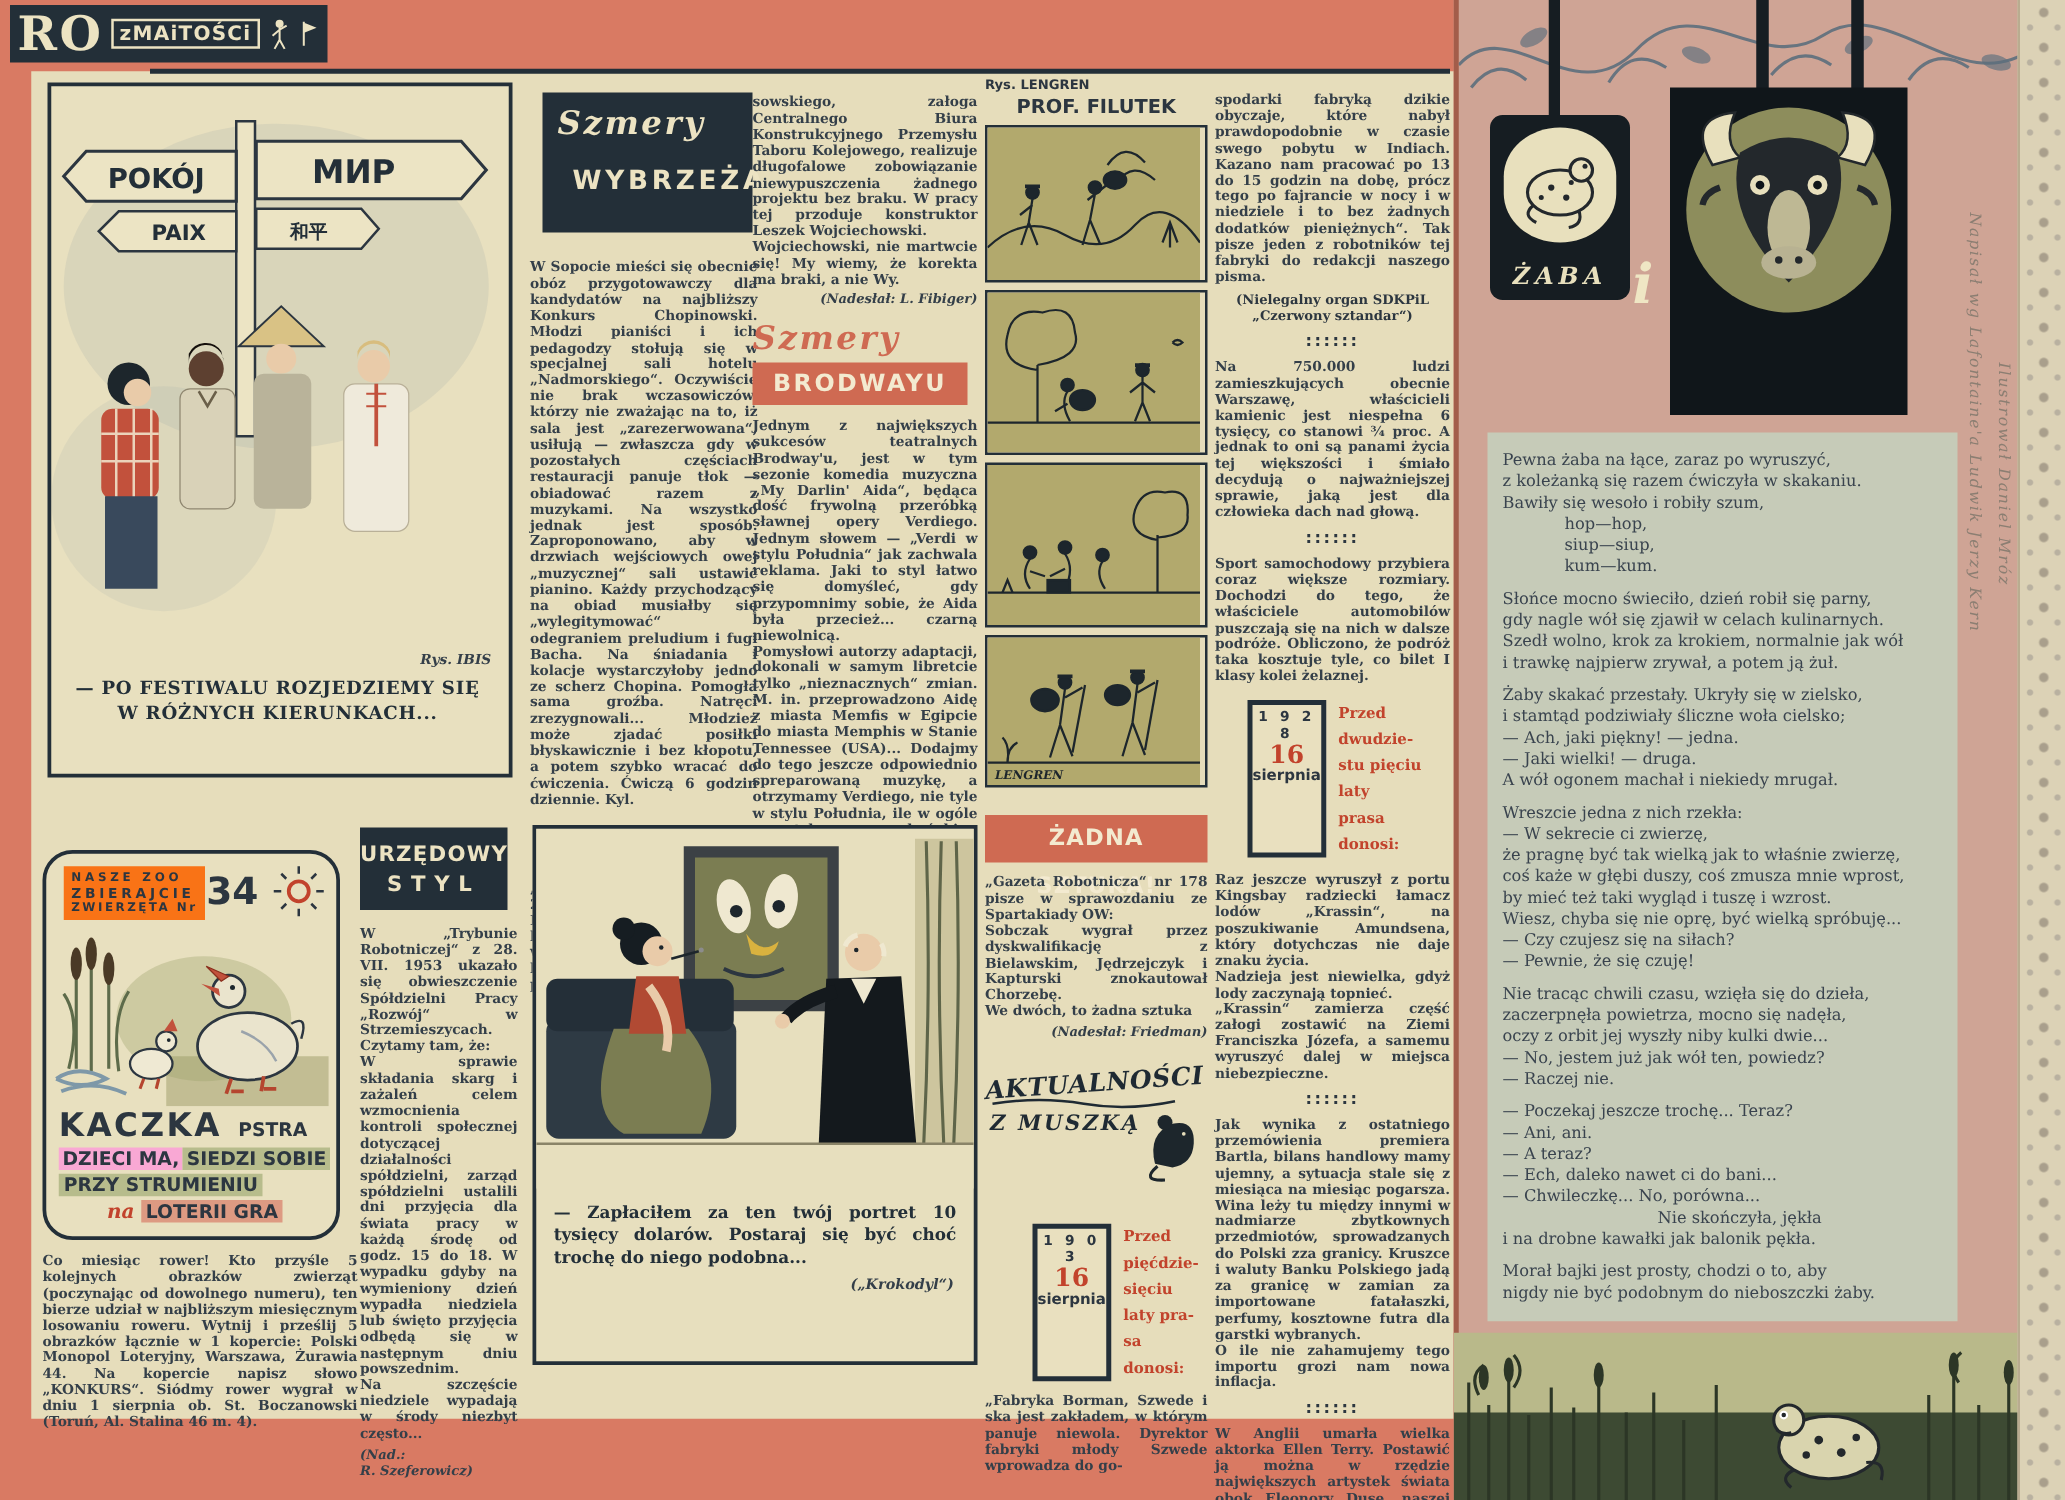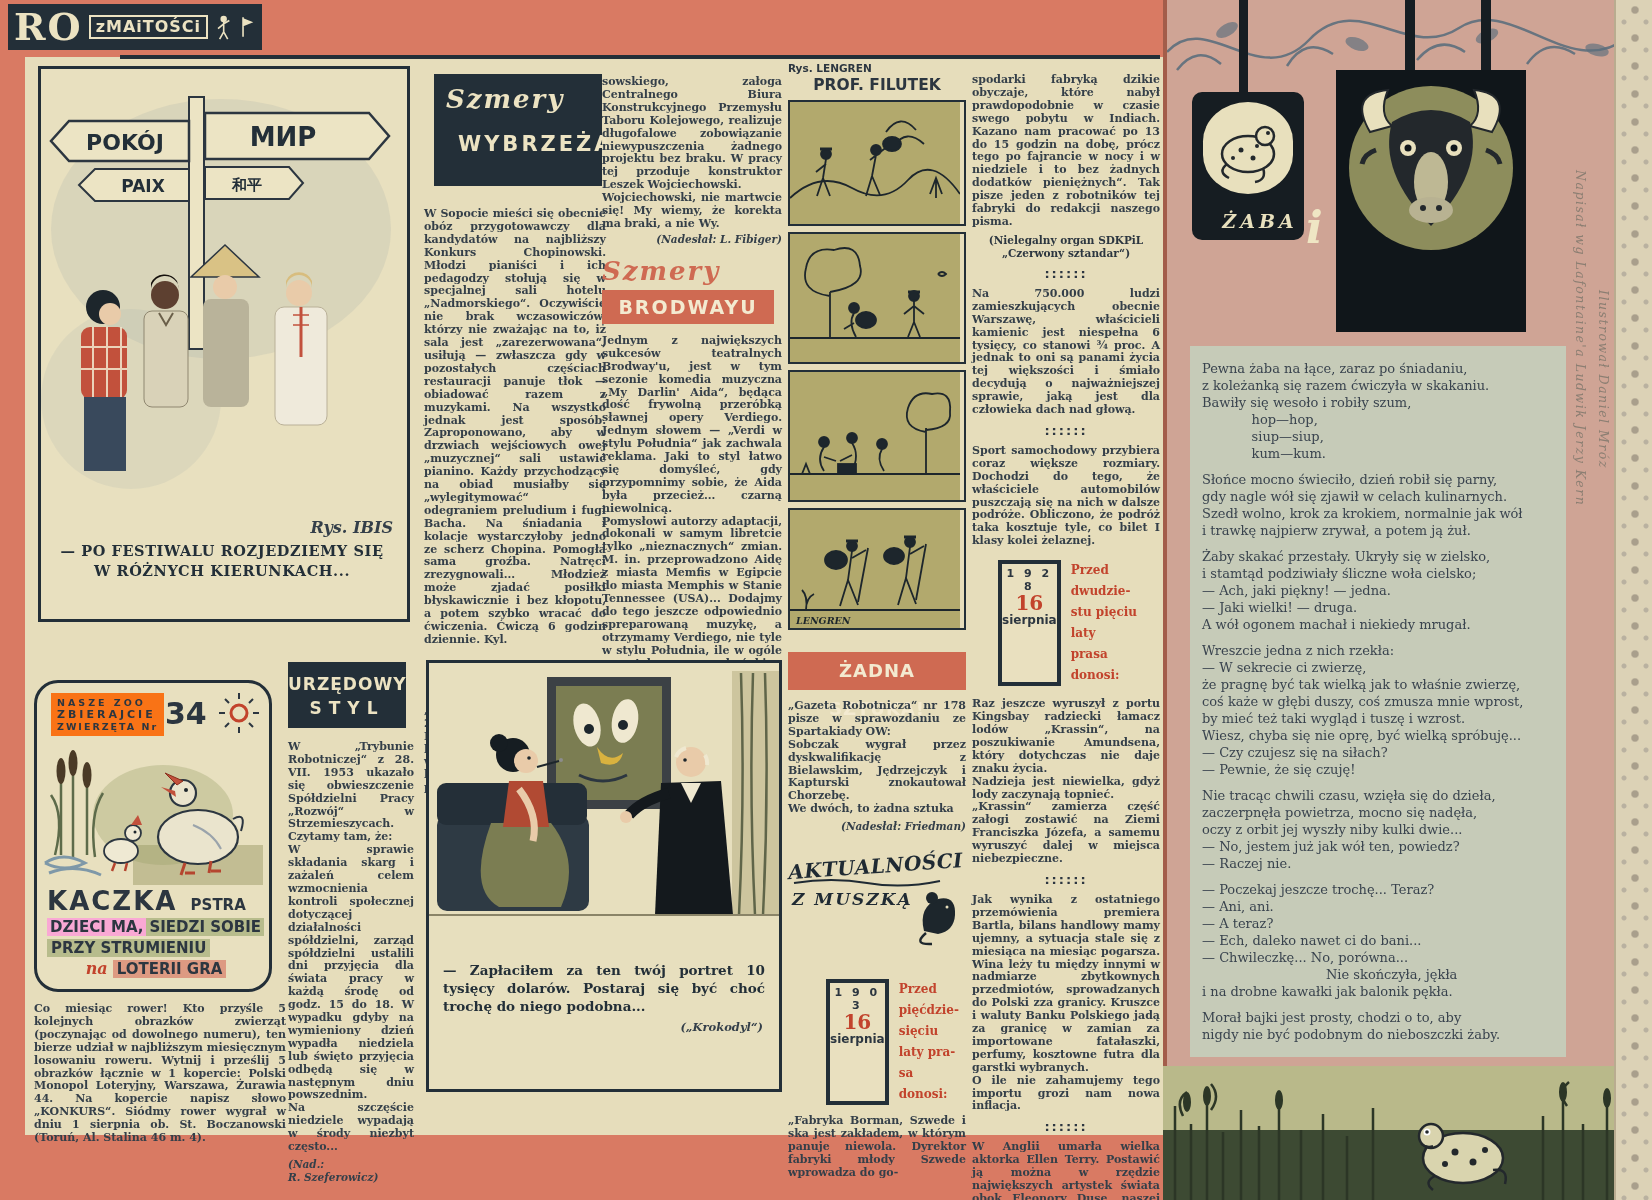--- a/index.html
+++ b/index.html
@@ -73,21 +73,21 @@
         <polygon points="150,208 218,208 184,176" fill="#d9c285" stroke="#2c3640" stroke-width="1.5"></polygon>
         <circle cx="184" cy="218" r="12" fill="#e9cba9"></circle>
         <rect x="162" y="230" width="46" height="108" rx="8" fill="#b9b39a"></rect>
         <circle cx="258" cy="224" r="13" fill="#e9cba9"></circle>
           <path d="M245,219 a13,13 0 0,1 26,0 l0,-7 a14,14 0 0,0 -26,0 z" fill="#d8bd7e"></path>
         <rect x="234" y="238" width="52" height="118" rx="9" fill="#efeadb" stroke="#b9b098"></rect>
         <path d="M260,238 V288" stroke="#c2513c" stroke-width="3"></path>
         <path d="M252,246 h16 M252,256 h16" stroke="#c2513c" stroke-width="1.6"></path>
       </g>
     </svg>
-    <div class="abs credit" style="right:14px;top:452px;width:120px;font-size:16px;">Rys. IBIS</div>
+    <div class="abs credit" style="right:14px;top:452px;width:120px;font-size:11px;">Rys. IBIS</div>
     <div class="abs" style="left:10px;top:472px;width:342px;text-align:center;font:800 14.5px/20px 'DejaVu Serif',serif;letter-spacing:0.6px;white-space:pre-line;color:#232f38;">— PO FESTIWALU ROZJEDZIEMY SIĘ
 W RÓŻNYCH KIERUNKACH...</div>
   </div>
 
   <div class="abs" style="left:34px;top:680px;width:252px;">
     <div style="width:238px;height:312px;border:3px solid #232f38;border-radius:24px;background:#e8e0bf;position:relative;box-sizing:border-box;overflow:hidden;">
       <div style="position:absolute;left:14px;top:10px;background:#f97316;padding:4px 6px;">
         <div class="hdr-sans" style="font-size:9.5px;letter-spacing:3px;">NASZE ZOO</div>
         <div class="hdr-sans" style="font-size:11px;letter-spacing:3px;">ZBIERAJCIE</div>
         <div class="hdr-sans" style="font-size:9.5px;letter-spacing:2px;">ZWIERZĘTA Nr</div>
@@ -374,21 +374,21 @@
           <circle cx="65" cy="31" r="2" fill="#23282c"></circle>
           <path d="M24,62 q-10,8 2,14 m34,-10 q4,12 -8,14" stroke="#23282c" stroke-width="2.5" fill="none"></path>
           <g fill="#23282c">
               <circle cx="38" cy="48" r="2.5"></circle>
               <circle cx="50" cy="56" r="2.5"></circle>
               <circle cx="30" cy="56" r="2"></circle>
               <circle cx="54" cy="44" r="2"></circle>
             </g>
         </svg>
       </div>
-      <div style="position:absolute;left:0;bottom:8px;width:112px;text-align:center;font:italic 700 19px/22px 'DejaVu Serif',serif;letter-spacing:4px;color:#e8e0bd;padding-left:12px;">ŻABA</div>
+      <div style="position:absolute;left:0;bottom:8px;width:112px;text-align:center;font:italic 700 19px/22px 'DejaVu Serif',serif;letter-spacing:4px;color:#e8e0bd;">ŻABA</div>
     </div>
 
     <div class="abs" style="left:143px;top:206px;font:italic 800 44px/44px 'DejaVu Serif',serif;color:#efe6c4;">i</div>
 
     <div class="abs" style="left:173px;top:70px;width:190px;height:262px;background:#10161a;">
       <svg width="190" height="190" viewBox="0 0 190 190">
         <circle cx="95" cy="98" r="82" fill="#8d8d5c"></circle>
         <path d="M34,62 Q12,24 52,20 Q42,44 56,56 Z" fill="#e8e0bd" stroke="#23282c" stroke-width="2"></path>
         <path d="M156,62 Q178,24 138,20 Q148,44 134,56 Z" fill="#e8e0bd" stroke="#23282c" stroke-width="2"></path>
         <path d="M56,52 Q95,28 134,52 Q148,102 95,156 Q42,102 56,52 Z" fill="#23282c"></path>
@@ -398,21 +398,21 @@
         <circle cx="72" cy="78" r="3.5" fill="#10161a"></circle>
           <circle cx="118" cy="78" r="3.5" fill="#10161a"></circle>
         <ellipse cx="95" cy="140" rx="22" ry="13" fill="#b8b292"></ellipse>
         <circle cx="87" cy="138" r="3" fill="#23282c"></circle>
           <circle cx="103" cy="138" r="3" fill="#23282c"></circle>
         <path d="M40,80 q-12,4 -14,14 M150,80 q12,4 14,14" stroke="#23282c" stroke-width="5" fill="none"></path>
       </svg>
     </div>
 
     <div class="abs" style="left:27px;top:346px;width:376px;background:#c6cbb8;padding:14px 12px;box-sizing:border-box;">
-      <div class="fable">Pewna żaba na łące, zaraz po śniadaniu,
+      <div class="fable">Pewna żaba na łące, zaraz po wyruszyć,
 z koleżanką się razem ćwiczyła w skakaniu.
 Bawiły się wesoło i robiły szum,
             hop—hop,
             siup—siup,
             kum—kum.</div>
       <div class="fable">Słońce mocno świeciło, dzień robił się parny,
 gdy nagle wół się zjawił w celach kulinarnych.
 Szedł wolno, krok za krokiem, normalnie jak wół
 i trawkę najpierw zrywał, a potem ją żuł.</div>
       <div class="fable">Żaby skakać przestały. Ukryły się w zielsko,

